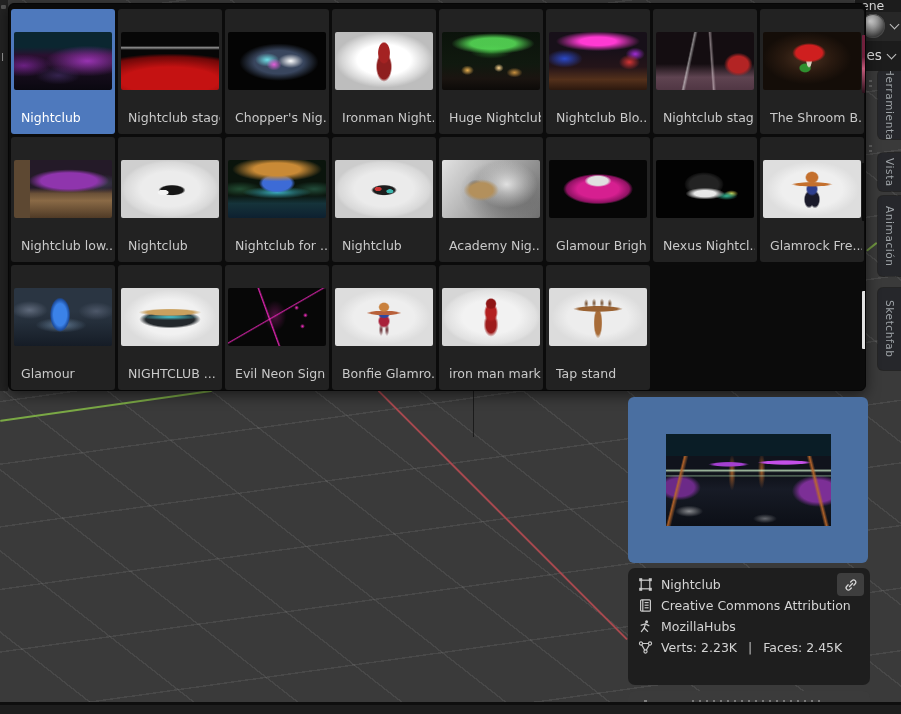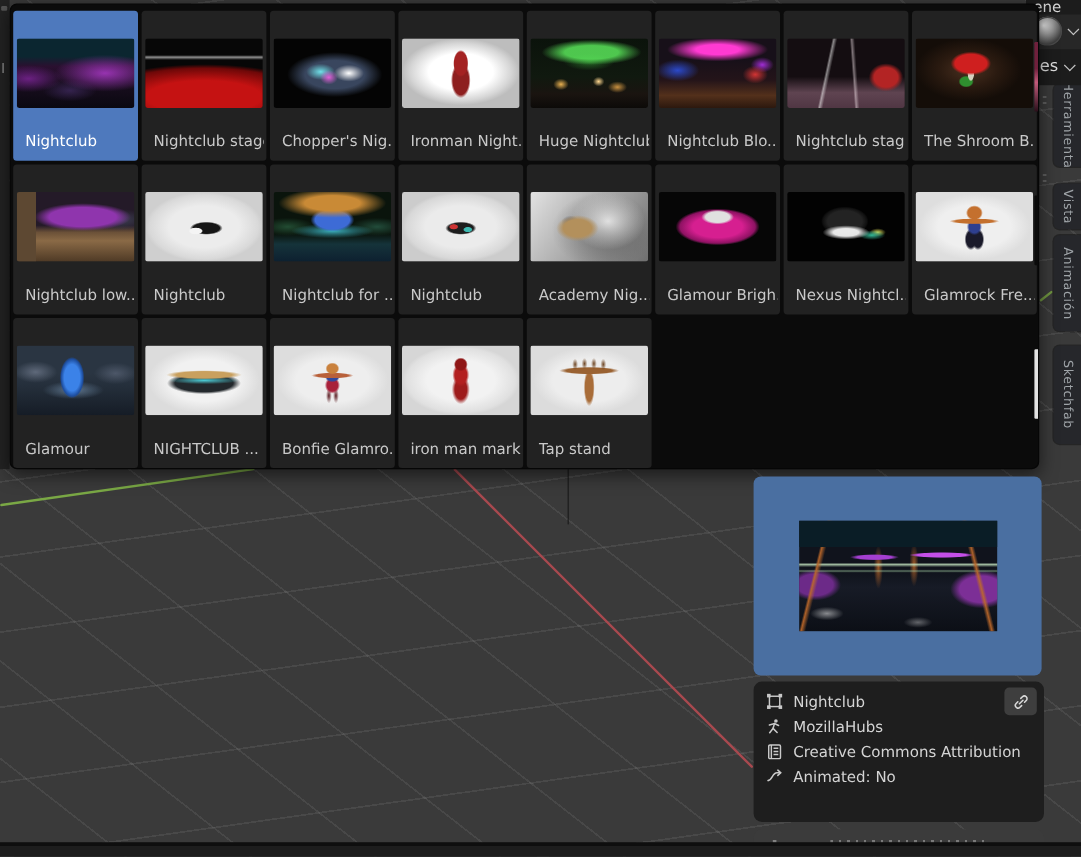--- a/index.html
+++ b/index.html
@@ -226,20 +226,24 @@
     </div>
     <div class="cell">
       <div class="thumb t18"></div>
       <div class="cell-label">Glamour</div>
     </div>
     <div class="cell">
       <div class="thumb t19"></div>
       <div class="cell-label">NIGHTCLUB ...</div>
     </div>
     <div class="cell">
+      <div class="thumb t20"></div>
+      <div class="cell-label">Evil Neon Sign</div>
+    </div>
+    <div class="cell">
       <div class="thumb t21"></div>
       <div class="cell-label">Bonfie Glamro...</div>
     </div>
     <div class="cell">
       <div class="thumb t23"></div>
       <div class="cell-label">iron man mark...</div>
     </div>
     <div class="cell">
       <div class="thumb t24"></div>
       <div class="cell-label">Tap stand</div>
@@ -260,52 +264,58 @@
             <rect x="3.2" y="3.2" width="8.6" height="8.6"></rect>
           </g>
           <g fill="#c9c9c9">
             <rect x="1.2" y="1.2" width="3" height="3"></rect>
             <rect x="10.8" y="1.2" width="3" height="3"></rect>
             <rect x="1.2" y="10.8" width="3" height="3"></rect>
             <rect x="10.8" y="10.8" width="3" height="3"></rect>
           </g>
         </svg>
       <span>Nightclub</span>
-    </div>
-    <div class="info-row">
-      <svg width="15" height="15" viewBox="0 0 15 15">
-          <g fill="none" stroke="#c9c9c9" stroke-width="1.3" stroke-linecap="round">
-            <circle cx="8.6" cy="2.8" r="1.5" fill="#c9c9c9" stroke="none"></circle>
-            <path d="M3.2 6.2 L7.4 5 L10.8 6.6"></path>
-            <path d="M7.4 5 L6.2 9 L3.4 12.6"></path>
-            <path d="M6.2 9 L9.6 12.4"></path>
-          </g>
-        </svg>
-      <span>MozillaHubs</span>
     </div>
     <div class="info-row">
       <svg width="15" height="15" viewBox="0 0 15 15">
           <g fill="none" stroke="#c9c9c9" stroke-width="1.2">
             <rect x="2.6" y="1.8" width="9.8" height="11.4" rx="1"></rect>
             <line x1="4.8" y1="1.8" x2="4.8" y2="13.2"></line>
             <line x1="6.6" y1="4.6" x2="10.6" y2="4.6"></line>
             <line x1="6.6" y1="7.2" x2="10.6" y2="7.2"></line>
             <line x1="6.6" y1="9.8" x2="10.6" y2="9.8"></line>
           </g>
         </svg>
       <span>Creative Commons Attribution</span>
     </div>
     <div class="info-row">
       <svg width="15" height="15" viewBox="0 0 15 15">
           <g fill="none" stroke="#c9c9c9" stroke-width="1.3" stroke-linecap="round">
-            <path d="M2 10.5 C 5.5 10.5, 5.5 4, 9.5 4 L12.2 4"></path>
-            <path d="M10.2 1.8 L12.6 4 L10.2 6.2" fill="none"></path>
-          </g>
-        </svg>
-      <span>Animated: No</span>
+            <circle cx="8.6" cy="2.8" r="1.5" fill="#c9c9c9" stroke="none"></circle>
+            <path d="M3.2 6.2 L7.4 5 L10.8 6.6"></path>
+            <path d="M7.4 5 L6.2 9 L3.4 12.6"></path>
+            <path d="M6.2 9 L9.6 12.4"></path>
+          </g>
+        </svg>
+      <span>MozillaHubs</span>
+    </div>
+    <div class="info-row">
+      <svg width="15" height="15" viewBox="0 0 15 15">
+          <g fill="none" stroke="#c9c9c9" stroke-width="1.2">
+            <path d="M3 3.5 L12 3.5 L7.5 11.5 Z"></path>
+          </g>
+          <g fill="#1e1e1e" stroke="#c9c9c9" stroke-width="1.1">
+            <circle cx="3" cy="3.5" r="1.6"></circle>
+            <circle cx="12" cy="3.5" r="1.6"></circle>
+            <circle cx="7.5" cy="11.5" r="1.6"></circle>
+          </g>
+        </svg>
+      <span>Verts: 2.23K</span>
+      <span class="divider">|</span>
+      <span>Faces: 2.45K</span>
     </div>
     <div class="link-btn">
       <svg width="14" height="14" viewBox="0 0 16 16">
           <g stroke="#d8d8d8" fill="none" stroke-width="1.5" stroke-linecap="round">
             <path d="M6.3 9.7 L9.7 6.3"></path>
             <path d="M7.6 4.6 L9.2 3 a2.5 2.5 0 0 1 3.6 3.6 L11.2 8.2"></path>
             <path d="M8.4 11.4 L6.8 13 a2.5 2.5 0 0 1 -3.6 -3.6 L4.8 7.8"></path>
           </g>
         </svg>
     </div>

